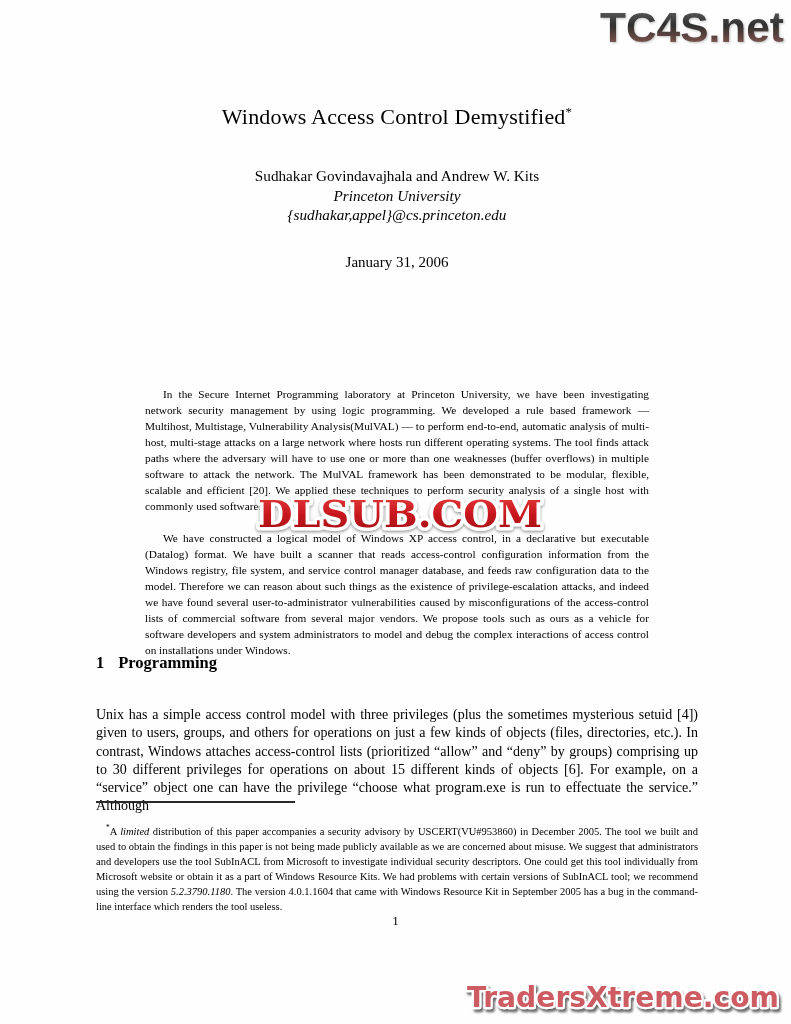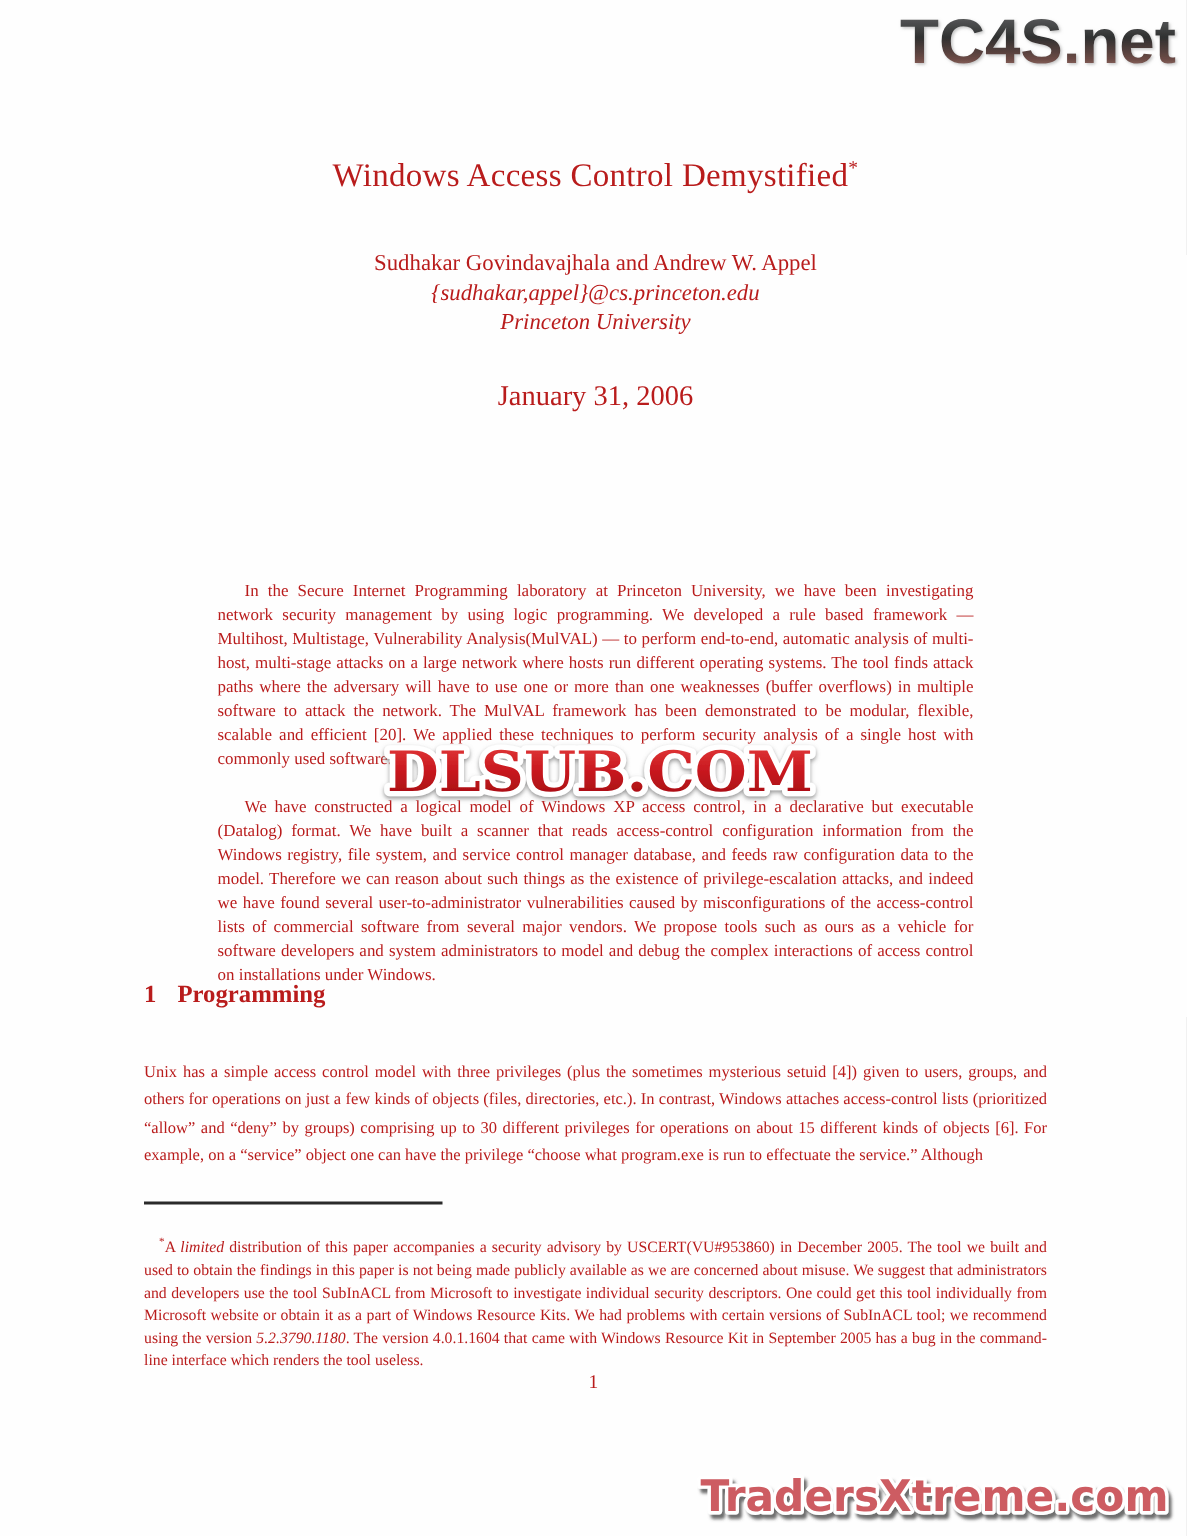--- a/index.html
+++ b/index.html
@@ -3,61 +3,61 @@
 <meta charset="utf-8">
 <style>
   html, body { margin: 0; padding: 0; background: #e8e8e8; }
   .page {
     position: relative;
     width: 791px;
     height: 1024px;
     margin: 0 auto;
     background: #fefefe;
     font-family: "Liberation Serif", serif;
-    color: #b91c1c;
+    color: #000000;
     overflow: hidden;
   }
 
   
   .wm-top    { position: absolute; top: 2px;  left: 596px; }
   .wm-mid    { position: absolute; top: 486px; left: 252px; }
   .wm-bottom { position: absolute; top: 974px; left: 458px; }
 
   
   .header-block {
     position: absolute;
     top: 104px; left: 96px; width: 602px;
     text-align: center;
   }
   .paper-title { margin: 0; font-size: 22px; font-weight: normal; letter-spacing: 0.2px; }
   .paper-title sup { font-size: 13px; }
   .authors-block { margin-top: 36px; font-size: 15.2px; line-height: 19.5px; }
   .italic { font-style: italic; }
-  .date-line { margin-top: 29px; font-size: 19px; }
+  .date-line { margin-top: 29px; font-size: 15px; }
 
   
   .abstract-heading {
     position: absolute; top: 336px; left: 96px; width: 602px;
     margin: 0; text-align: center; font-size: 13px; font-weight: bold;
   }
   .abstract-body {
     position: absolute; top: 370px; left: 129px; width: 536px;
     font-size: 11.3px; line-height: 16px; text-align: justify;
   }
   .abstract-body p { margin: 16px; text-indent: 18px; }
 
   
   .section-heading {
     position: absolute; top: 653px; left: 96px;
     margin: 0; font-size: 16.5px; font-weight: bold;
   }
   .section-number { margin-right: 14px; }
   .intro-paragraph {
     position: absolute; top: 706px; left: 96px; width: 602px;
-    margin: 0; font-size: 11px; line-height: 18.3px; text-align: justify;
+    margin: 0; font-size: 14px; line-height: 18.3px; text-align: justify;
   }
 
   
   .footnote-rule {
     position: absolute; top: 801px; left: 96px; width: 199px;
     border: 0; border-top: 2px solid #2a2a2a; margin: 0;
   }
   .footnote-text {
     position: absolute; top: 820px; left: 96px; width: 602px;
     margin: 0; font-size: 10.5px; line-height: 15.1px; text-align: justify;
@@ -87,23 +87,23 @@
       <filter id="tc4s-soft" x="-20%" y="-20%" width="140%" height="140%">
         <feDropShadow dx="1" dy="1" stdDeviation="1" flood-color="#9a9a9a" flood-opacity="0.6"></feDropShadow>
       </filter>
     </defs>
     <text x="96" y="40" text-anchor="middle" font-family="'Liberation Sans', sans-serif" font-weight="bold" font-size="42" textLength="184" lengthAdjust="spacingAndGlyphs" fill="url(#tc4s-grad)" filter="url(#tc4s-soft)">TC4S.net</text>
   </svg>
 
   <div class="header-block">
     <h1 class="paper-title"><span>Windows Access Control Demystified</span><sup>*</sup></h1>
     <div class="authors-block">
-      <div>Sudhakar Govindavajhala and Andrew W. Appel</div>
+      <div>Sudhakar Govindavajhala and Andrew W. Kits</div>
+      <div class="italic">Princeton University</div>
       <div class="italic">{sudhakar,appel}@cs.princeton.edu</div>
-      <div class="italic">Princeton University</div>
     </div>
     <div class="date-line">January 31, 2006</div>
   </div>
 
   <div class="abstract-body">
     <p>In the Secure Internet Programming laboratory at Princeton University, we have been investigating network security management by using logic programming. We developed a rule based framework — Multihost, Multistage, Vulnerability Analysis(MulVAL) — to perform end-to-end, automatic analysis of multi-host, multi-stage attacks on a large network where hosts run different operating systems. The tool finds attack paths where the adversary will have to use one or more than one weaknesses (buffer overflows) in multiple software to attack the network. The MulVAL framework has been demonstrated to be modular, flexible, scalable and efficient [20]. We applied these techniques to perform security analysis of a single host with commonly used software.</p>
     <p>We have constructed a logical model of Windows XP access control, in a declarative but executable (Datalog) format. We have built a scanner that reads access-control configuration information from the Windows registry, file system, and service control manager database, and feeds raw configuration data to the model. Therefore we can reason about such things as the existence of privilege-escalation attacks, and indeed we have found several user-to-administrator vulnerabilities caused by misconfigurations of the access-control lists of commercial software from several major vendors. We propose tools such as ours as a vehicle for software developers and system administrators to model and debug the complex interactions of access control on installations under Windows.</p>
   </div>
 
   <svg class="wm-mid" width="296" height="56" viewBox="0 0 296 56">

